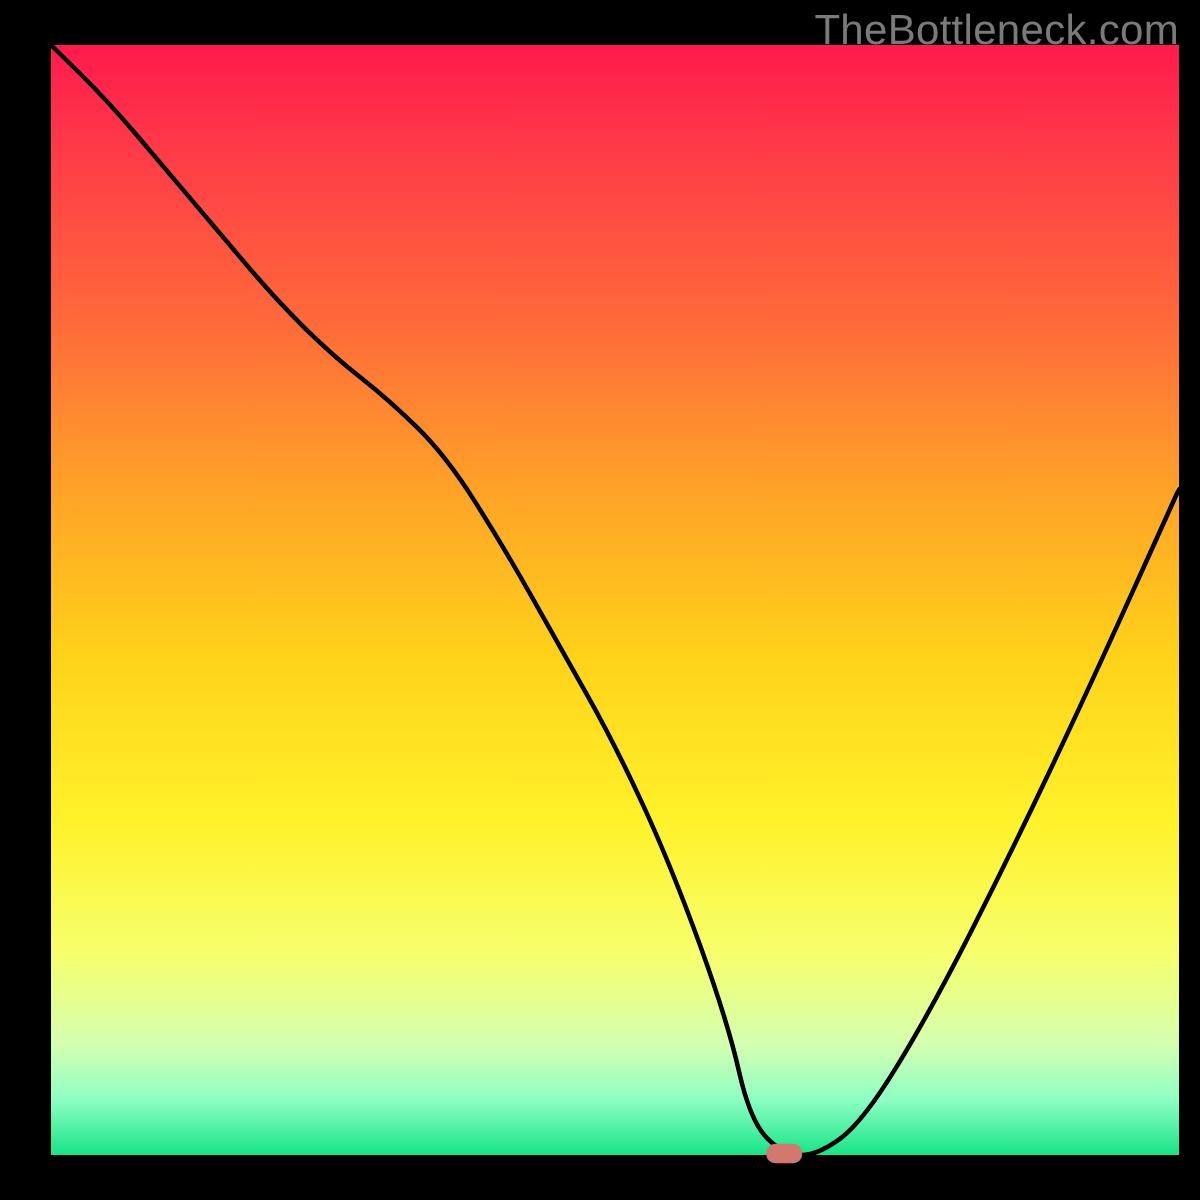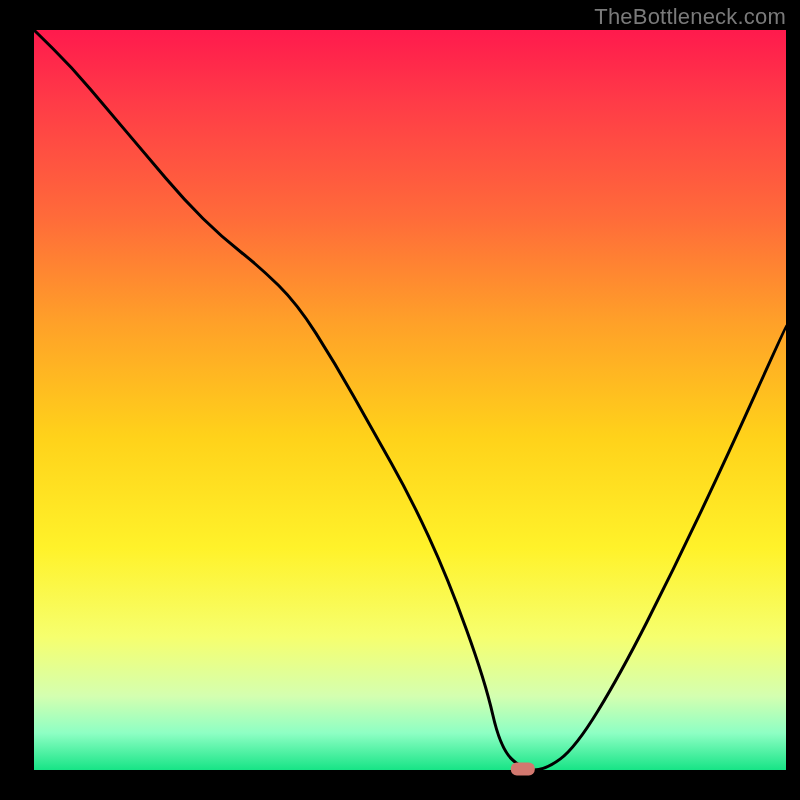--- a/index.html
+++ b/index.html
@@ -13,21 +13,21 @@
   .container {
     position: relative;
     width: 800px;
     height: 800px;
   }
   .attribution {
     position: absolute;
     top: 4px;
     right: 14px;
     font-family: Arial, Helvetica, sans-serif;
-    font-size: 22px;
+    font-size: 28px;
     font-weight: 500;
     color: #7a7a7a;
     letter-spacing: 0.2px;
     z-index: 10;
   }
   svg {
     display: block;
   }
 </style>
 </head>

